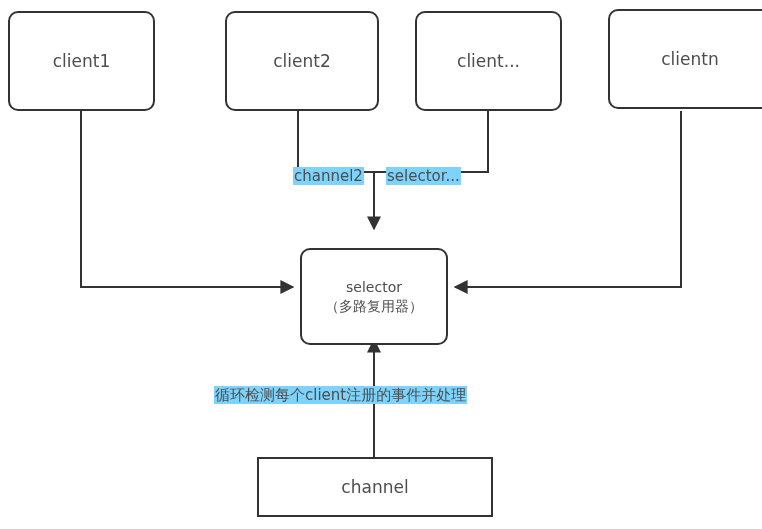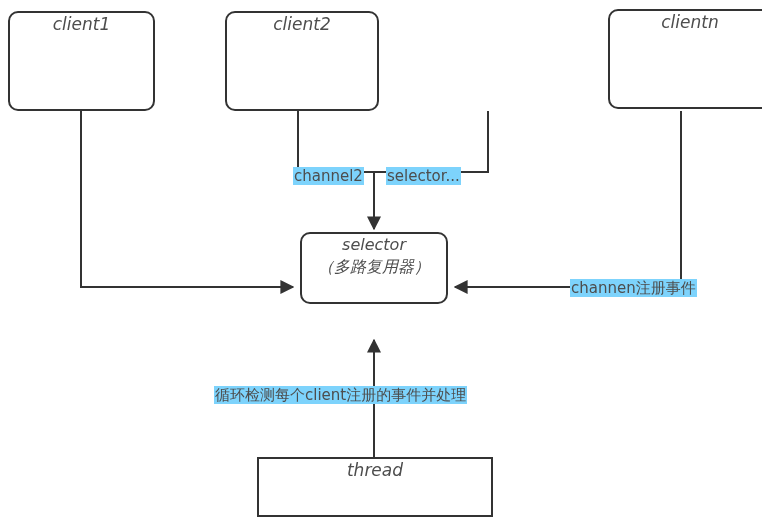--- a/index.html
+++ b/index.html
@@ -23,27 +23,26 @@
     top: 0;
     width: 762px;
     height: 529px;
   }
   .node {
     position: absolute;
     box-sizing: border-box;
     background: #ffffff;
     border: 2px solid #333333;
     display: flex;
-    align-items: flex-start;
+    align-items: center;
     justify-content: center;
     text-align: center;
     color: #4d4d4d;
     font-size: 17px;
     line-height: 1.35;
-    font-style: italic;
   }
   .node.rounded { border-radius: 10px; }
   .node.square  { border-radius: 0; }
 
   .node-label {
     display: block;
     padding: 0 4px;
     white-space: pre-line;
   }
 
@@ -55,21 +54,21 @@
     white-space: nowrap;
     background: #7dd3fc;
     padding: 0 1px;
   }
 
   #client1 { left: 8px;   top: 11px;  width: 147px; height: 100px; }
   #client2 { left: 225px; top: 11px;  width: 154px; height: 100px; }
   #clientx { left: 415px; top: 11px;  width: 147px; height: 100px; }
   #clientn { left: 608px; top: 9px;  width: 164px; height: 100px; }
 
-  #selector { left: 300px; top: 232px; width: 148px; height: 72px; font-size: 16px; }
+  #selector { left: 300px; top: 248px; width: 148px; height: 97px; font-size: 14px; }
   #thread   { left: 257px; top: 457px; width: 236px; height: 60px; }
 
   #lbl-channel1  { left: 44px;  top: 279px; }
   #lbl-channel2  { left: 293px; top: 167px; }
   #lbl-channelx  { left: 386px; top: 167px; }
   #lbl-channeln  { left: 570px; top: 279px; }
   #lbl-loop      { left: 214px; top: 386px; }
 </style>
 </head>
 <body>
@@ -109,36 +108,38 @@
   </svg>
 
   <div class="node rounded" id="client1">
     <span class="node-label">client1</span>
   </div>
 
   <div class="node rounded" id="client2">
     <span class="node-label">client2</span>
   </div>
 
+  <div class="node rounded" id="clientx">
+    <span class="node-label">client...</span>
+  </div>
 
   <div class="node rounded" id="clientn">
     <span class="node-label">clientn</span>
   </div>
 
   <div class="node rounded" id="selector">
     <span class="node-label">selector
 （多路复用器）</span>
   </div>
 
   <div class="node square" id="thread">
-    <span class="node-label">thread</span>
+    <span class="node-label">channel</span>
   </div>
 
 
   <div class="edge-label" id="lbl-channel2">channel2</div>
 
   <div class="edge-label" id="lbl-channelx">selector...</div>
 
-  <div class="edge-label" id="lbl-channeln">channen注册事件</div>
 
   <div class="edge-label" id="lbl-loop">循环检测每个client注册的事件并处理</div>
 
 </div>
 
 </body></html>

